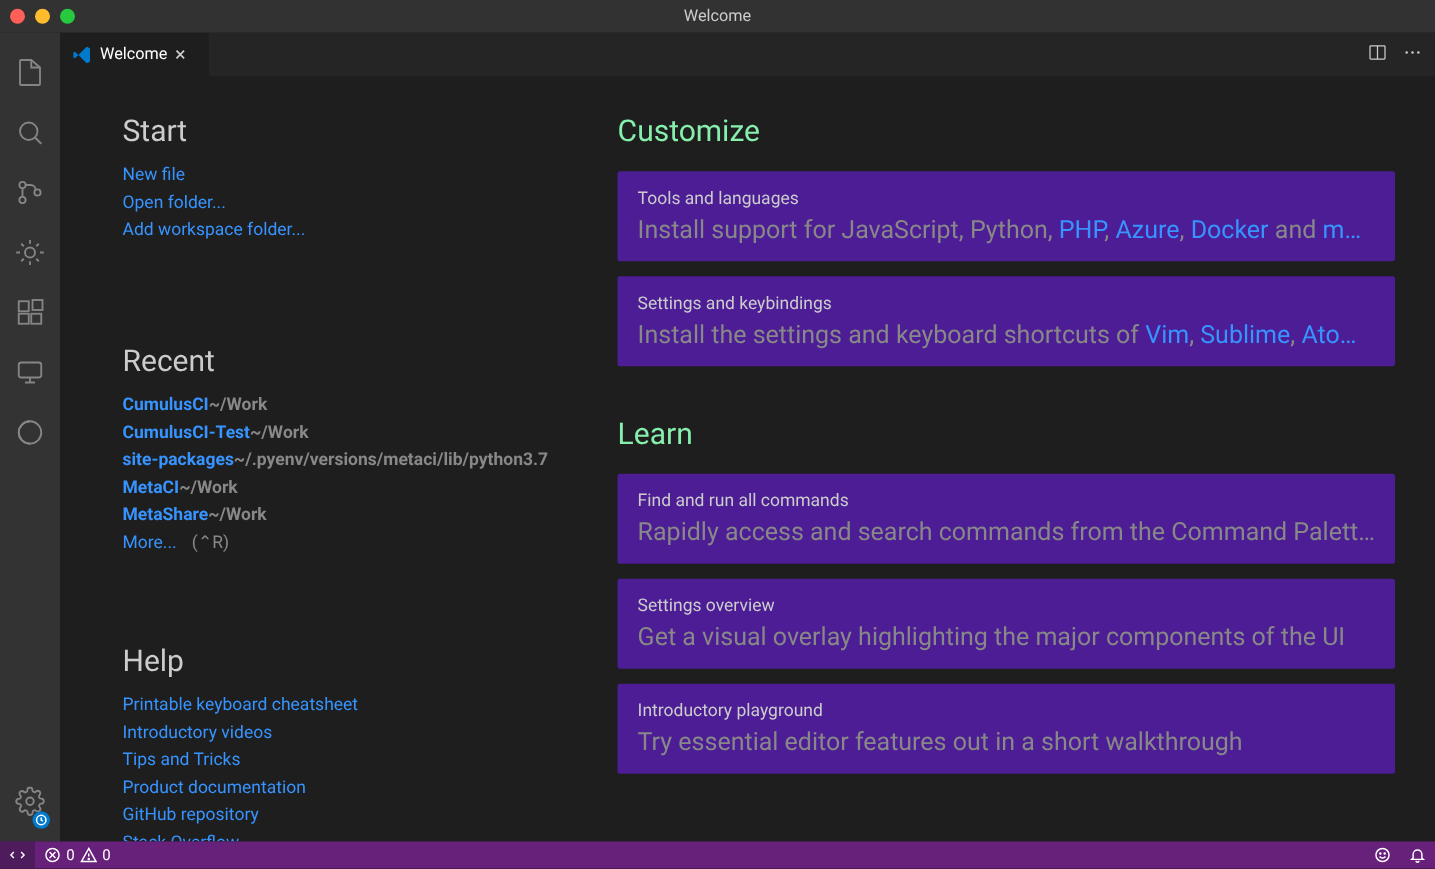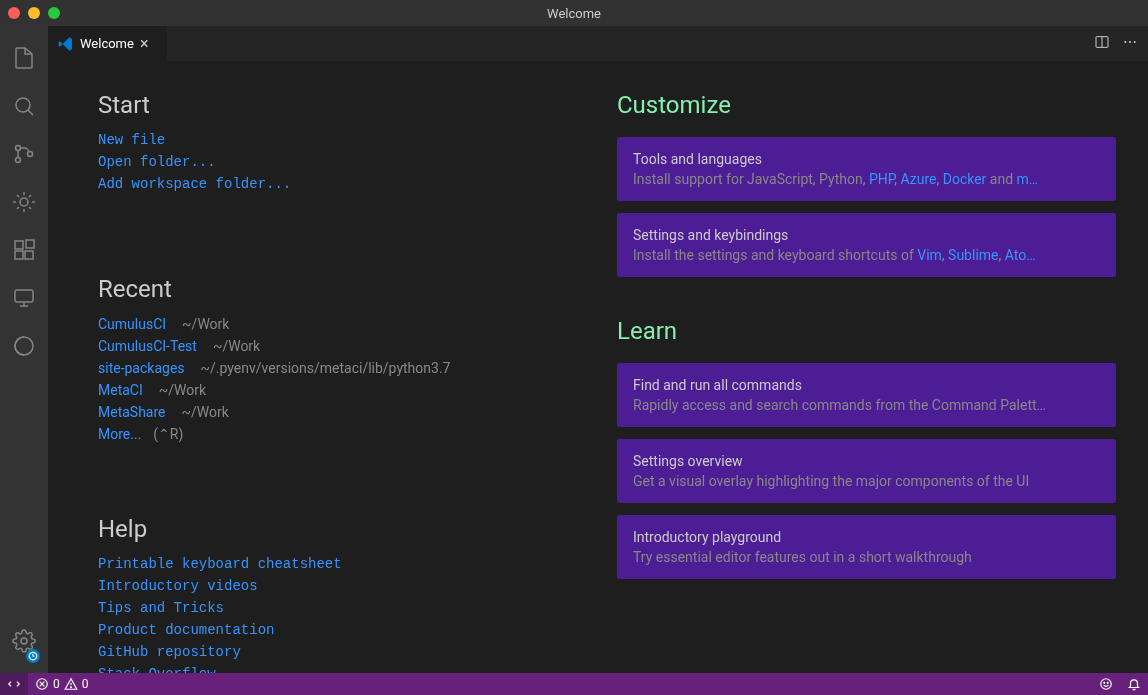--- a/index.html
+++ b/index.html
@@ -126,43 +126,42 @@
       color: #86efac;
       margin-bottom: 18px;
     }
     .link-list a, .link-item {
       display: block;
       color: #3794ff;
       text-decoration: none;
       font-size: 14px;
       line-height: 22px;
       cursor: pointer;
-      font-family: Liberation Mono, monospace;
     }
     .recent-item {
       display: flex;
-      gap: 16px;
       font-size: 14px;
       line-height: 22px;
+      font-weight: bold;
     }
     .recent-item a { color: #3794ff; text-decoration: none; cursor: pointer; }
     .recent-path { color: #888888; }
     .more-row { display: flex; gap: 12px; font-size: 14px; line-height: 22px; }
     .more-row a { color: #3794ff; text-decoration: none; cursor: pointer; }
     .more-shortcut { color: #888888; }
     
     .card {
       background: #4c1d95;
       padding: 14px 16px;
       margin-bottom: 12px;
       border-radius: 2px;
       cursor: pointer;
     }
     .card-title { font-size: 14px; color: #cccccc; margin-bottom: 4px; }
-    .card-desc { font-size: 14px; color: #888888; white-space: nowrap; overflow: hidden; text-overflow: ellipsis; }
+    .card-desc { font-size: 20px; color: #888888; white-space: nowrap; overflow: hidden; text-overflow: ellipsis; }
     .card-desc a { color: #3794ff; text-decoration: none; }
     
     .statusbar {
       height: 22px;
       background: #68217a;
       display: flex;
       align-items: center;
       font-size: 12px;
       color: #ffffff;
     }

